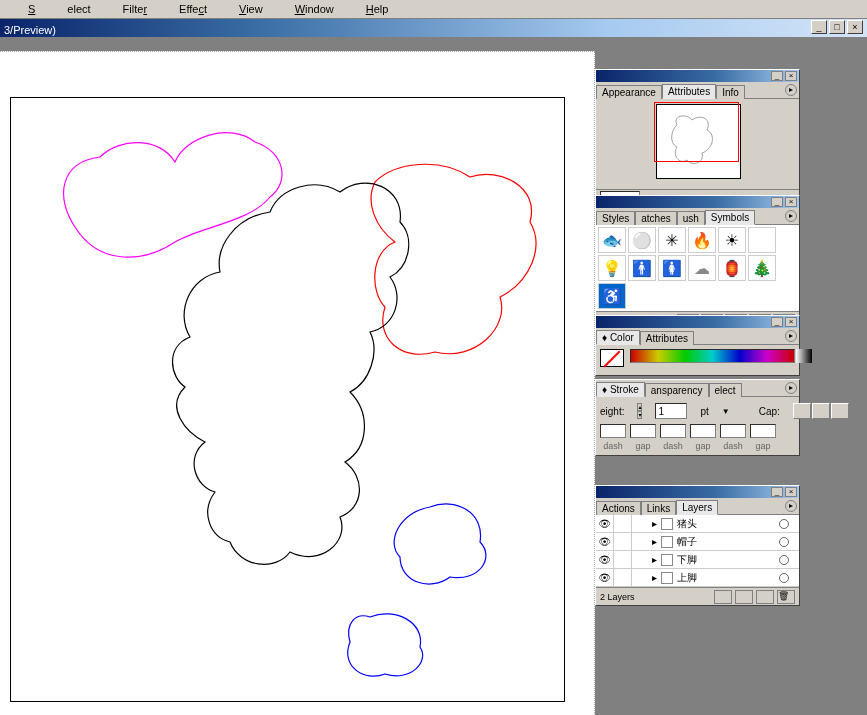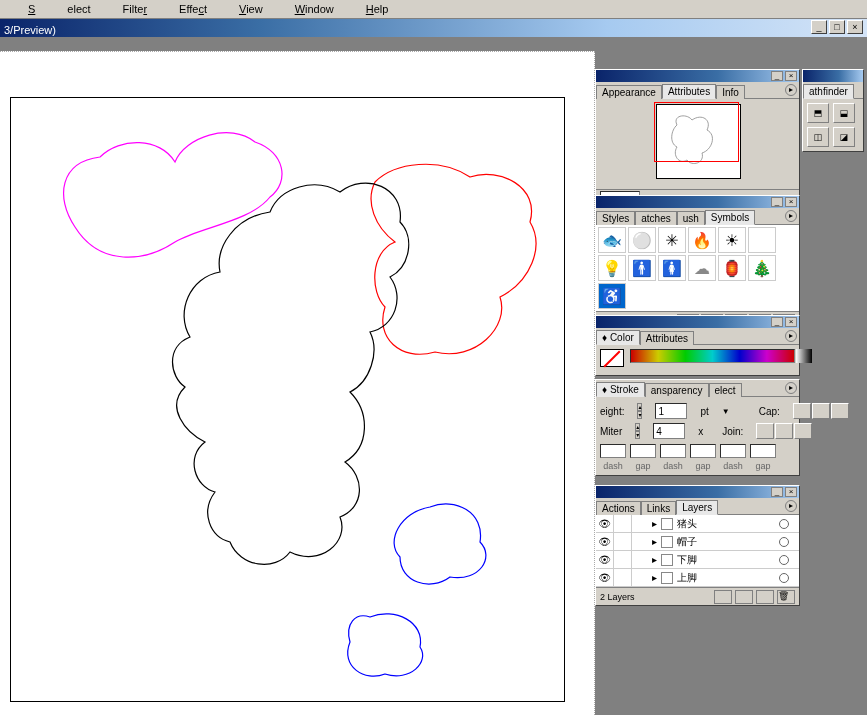--- a/index.html
+++ b/index.html
@@ -122,32 +122,20 @@
       <div class="nav-viewport"></div>
     </div>
     <div class="nav-zoom">
       <input class="nav-pct" value="100%" style="">
       <span>▲</span>
       <div style="flex:1;height:4px;background:#808080;border:1px inset #fff"></div>
       <span>▲</span>
     </div>
   </div>
 
-  <div class="panel" style="left:802px; top:32px; width:62px;">
-    <div class="panel-title"></div>
-    <div class="tabs">
-        <div class="tab active">athfinder</div>
-      </div>
-    <div class="pf-body">
-      <div class="pf-btn">⬒</div>
-      <div class="pf-btn">⬓</div>
-      <div class="pf-btn">◫</div>
-      <div class="pf-btn">◪</div>
-    </div>
-  </div>
 
   <div class="panel" style="left:595px; top:158px; width:205px;">
     <div class="panel-title">
         <div class="pbtn">_</div>
         <div class="pbtn">×</div>
       </div>
     <div class="tabs">
       <div class="tab">Styles</div>
       <div class="tab">atches</div>
       <div class="tab">ush</div>
@@ -211,35 +199,20 @@
         <input class="num-input" value="1" style="">
         <span>pt</span>
         <span style="font-size:8px">▼</span>
         <label style="width:auto;margin-left:16px">Cap:</label>
         <div class="cap-btns">
           <div class="cap-btn"></div>
           <div class="cap-btn"></div>
           <div class="cap-btn"></div>
         </div>
       </div>
-      <div class="stroke-row">
-        <label>Miter</label>
-        <div class="spin">
-            <div>▴</div>
-            <div>▾</div>
-          </div>
-        <input class="num-input" value="4" style="">
-        <span>x</span>
-        <label style="width:auto;margin-left:6px">Join:</label>
-        <div class="cap-btns">
-          <div class="cap-btn"></div>
-          <div class="cap-btn"></div>
-          <div class="cap-btn"></div>
-        </div>
-      </div>
       <div class="dash-row">
         <input class="dash-input" style="">
         <input class="dash-input" style="">
         <input class="dash-input" style="">
         <input class="dash-input" style="">
         <input class="dash-input" style="">
         <input class="dash-input" style="">
       </div>
       <div class="dash-labels">
         <span>dash</span>

